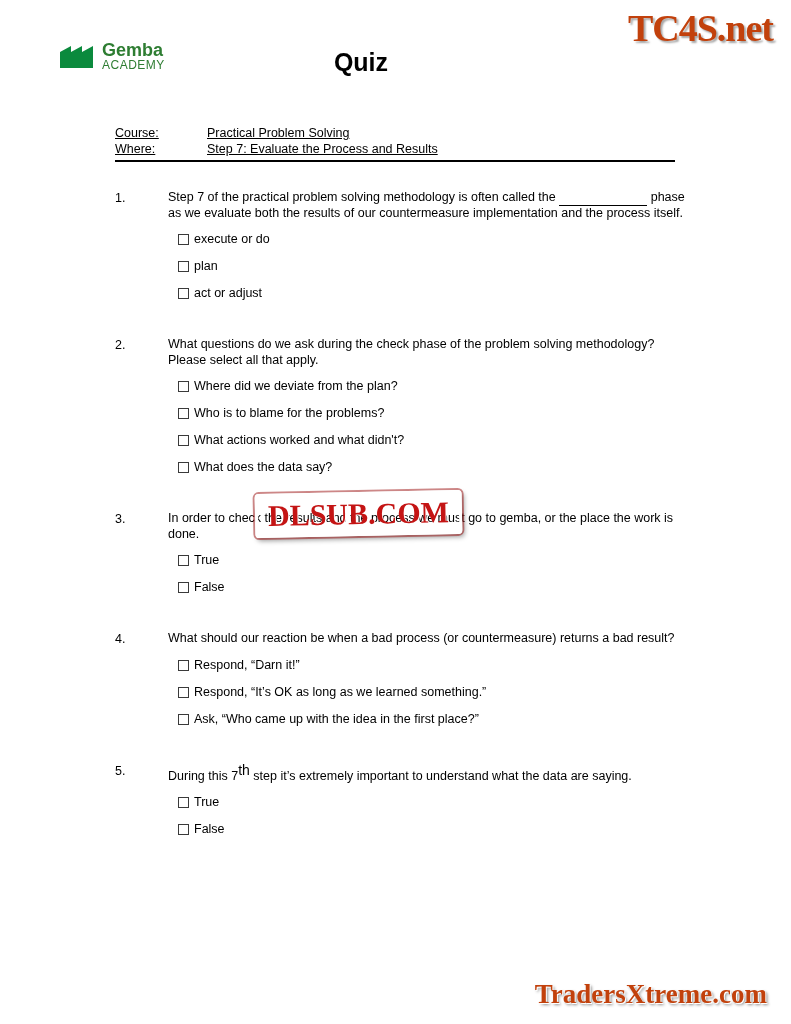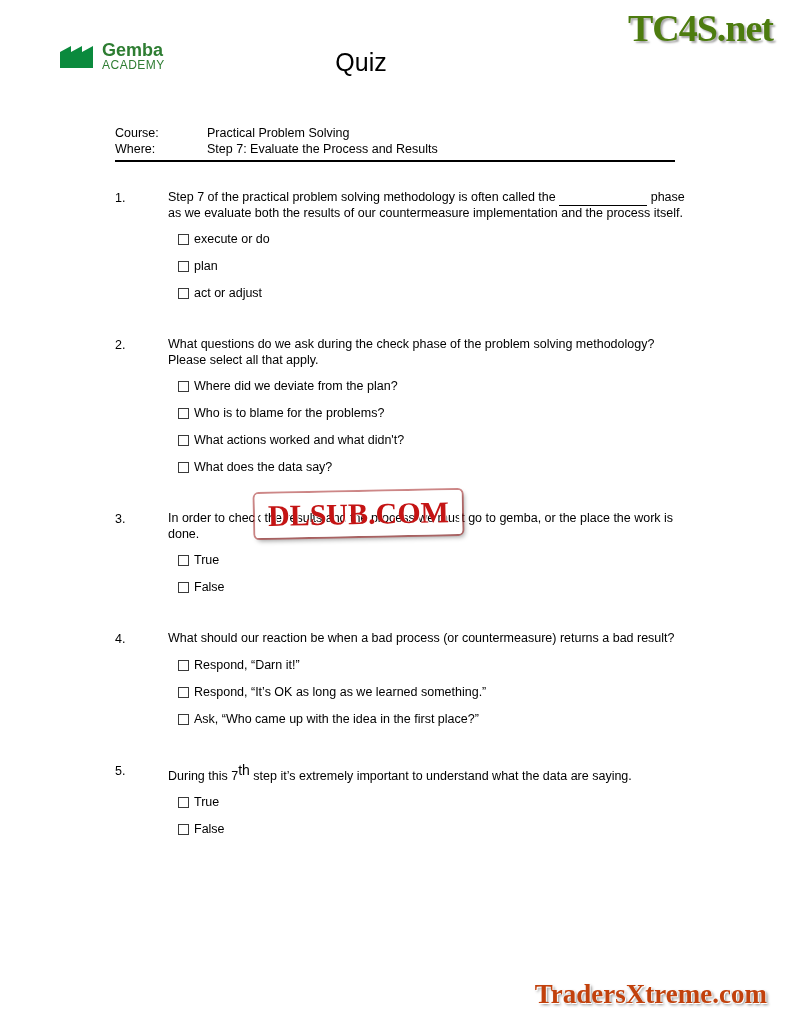--- a/index.html
+++ b/index.html
@@ -17,21 +17,21 @@
   }
 
   
   .wm-top {
     position: absolute;
     top: 6px;
     right: 18px;
     font-family: "Liberation Serif", serif;
     font-weight: bold;
     font-size: 38px;
-    color: #4d7c0f;
+    color: #c2410c;
     letter-spacing: -1px;
     text-shadow: 2px 2px 2px rgba(0,0,0,0.35);
   }
   .wm-bottom {
     position: absolute;
     bottom: 14px;
     right: 24px;
     font-family: "Liberation Serif", serif;
     font-weight: bold;
     font-size: 27px;
@@ -87,32 +87,33 @@
     letter-spacing: 0.5px;
   }
 
   .page-title {
     position: absolute;
     top: 48px;
     left: 0;
     width: 722px;
     text-align: center;
     font-size: 25px;
-    font-weight: normal;
+    font-weight: bold;
     letter-spacing: 0px;
   }
 
   
   .meta {
     position: absolute;
     top: 125px;
     left: 115px;
     width: 560px;
     font-size: 12.5px;
     line-height: 16px;
+    text-decoration: underline;
   }
   .meta-row {
     display: flex;
   }
   .meta-label { width: 92px; }
   .meta-rule {
     margin-top: 3px;
     border-bottom: 2px solid #000;
     width: 560px;
   }

